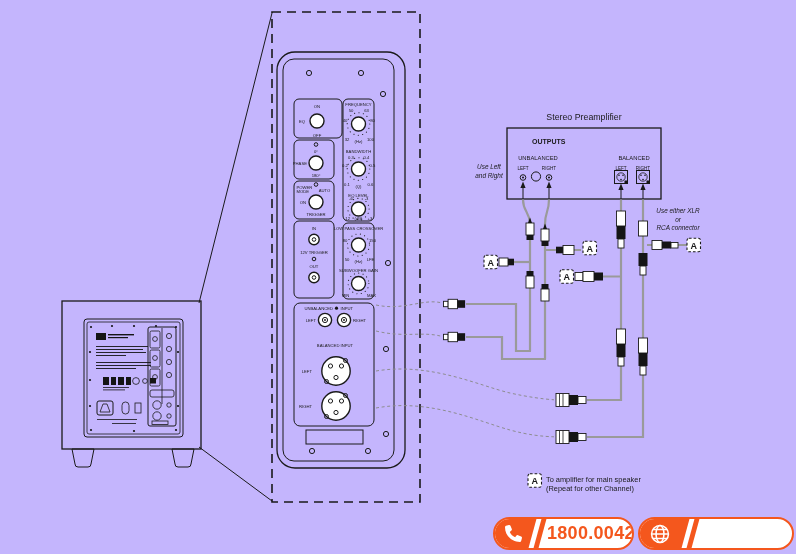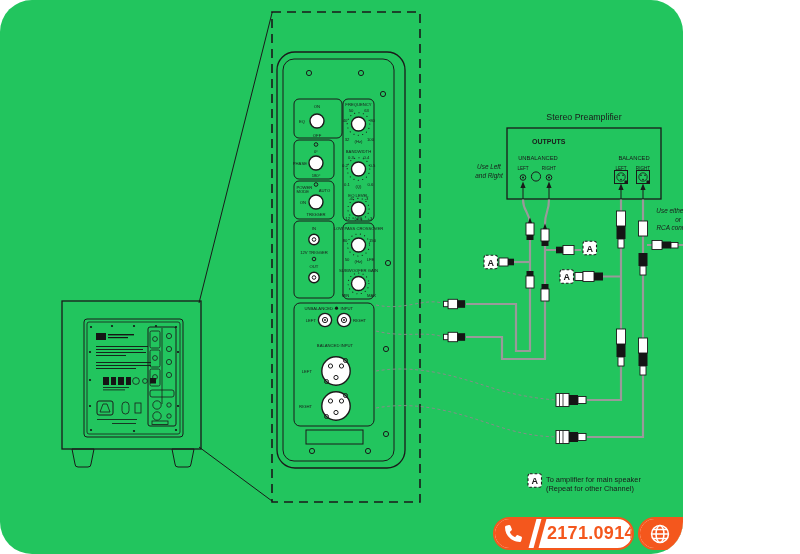--- a/index.html
+++ b/index.html
@@ -1,17 +1,17 @@
 <!DOCTYPE html>
 <html><head>
 <meta charset="utf-8">
 <style>
   html,body{margin:0;padding:0;background:#fff;}
-  #stage{position:relative;width:683px;height:554px;background:#22c55e;overflow:hidden;
-         font-family:"Liberation Sans",sans-serif;border-radius:32px;}
+  #stage{position:relative;width:796px;height:554px;background:#c4b5fd;overflow:hidden;
+         font-family:"Liberation Sans",sans-serif;}
   svg text{fill:#1a1a1a;font-family:"Liberation Sans",sans-serif;}
   .t-micro{font-size:4.2px;}
   .t-tiny{font-size:4.6px;}
   .t-lab{font-size:5.8px;}
   .t-med{font-size:7px;font-weight:bold;}
   .t-note{font-size:7.4px;}
   .t-title{font-size:8.8px;}
   .t-it{font-size:6.4px;font-style:italic;}
   .t-A{font-size:9px;font-weight:bold;}
   .ln{fill:none;stroke:#1a1a1a;stroke-width:1.3;}
@@ -420,21 +420,21 @@
 
 
 <div class="pill" style="left:493px;top:517px;width:141px;">
   <svg class="bg" width="141" height="33" viewBox="0 0 141 33">
     <path d="M16.5,0 H44 L35,33 H16.5 A16.5 16.5 0 0 1 16.5,0 Z" fill="#F4571D"></path>
     <path d="M49,0 h5 L45,33 h-5 Z" fill="#F4571D"></path>
   </svg>
   <svg width="17" height="17" viewBox="0 0 512 512" style="position:absolute;left:10px;top:6px;">
     <path fill="#ffffff" d="M164.9 24.6c-7.7-18.6-28-28.5-47.4-23.2l-88 24C12.1 30.2 0 46 0 64C0 311.4 200.6 512 448 512c18 0 33.8-12.1 38.6-29.5l24-88c5.3-19.4-4.6-39.7-23.2-47.4l-96-40c-16.3-6.8-35.2-2.1-46.3 11.6L304.7 368C234.3 334.7 177.3 277.7 144 207.3L193.3 167c13.7-11.2 18.4-30 11.6-46.3l-40-96z"></path>
   </svg>
-  <span class="lbl" style="left:52px;width:84px;">2171.0914</span>
+  <span class="lbl" style="left:52px;width:84px;">1800.0042</span>
 </div>
 
 <div class="pill" style="left:638px;top:517px;width:156px;">
   <svg class="bg" width="156" height="33" viewBox="0 0 156 33">
     <path d="M16.5,0 H52 L43,33 H16.5 A16.5 16.5 0 0 1 16.5,0 Z" fill="#F4571D"></path>
     <path d="M57,0 h5 L53,33 h-5 Z" fill="#F4571D"></path>
   </svg>
   <svg width="22" height="22" viewBox="0 0 24 24" style="position:absolute;left:9px;top:3.5px;">
     <g fill="none" stroke="#ffffff" stroke-width="1.7">
       <circle cx="12" cy="12" r="9.2"></circle>

